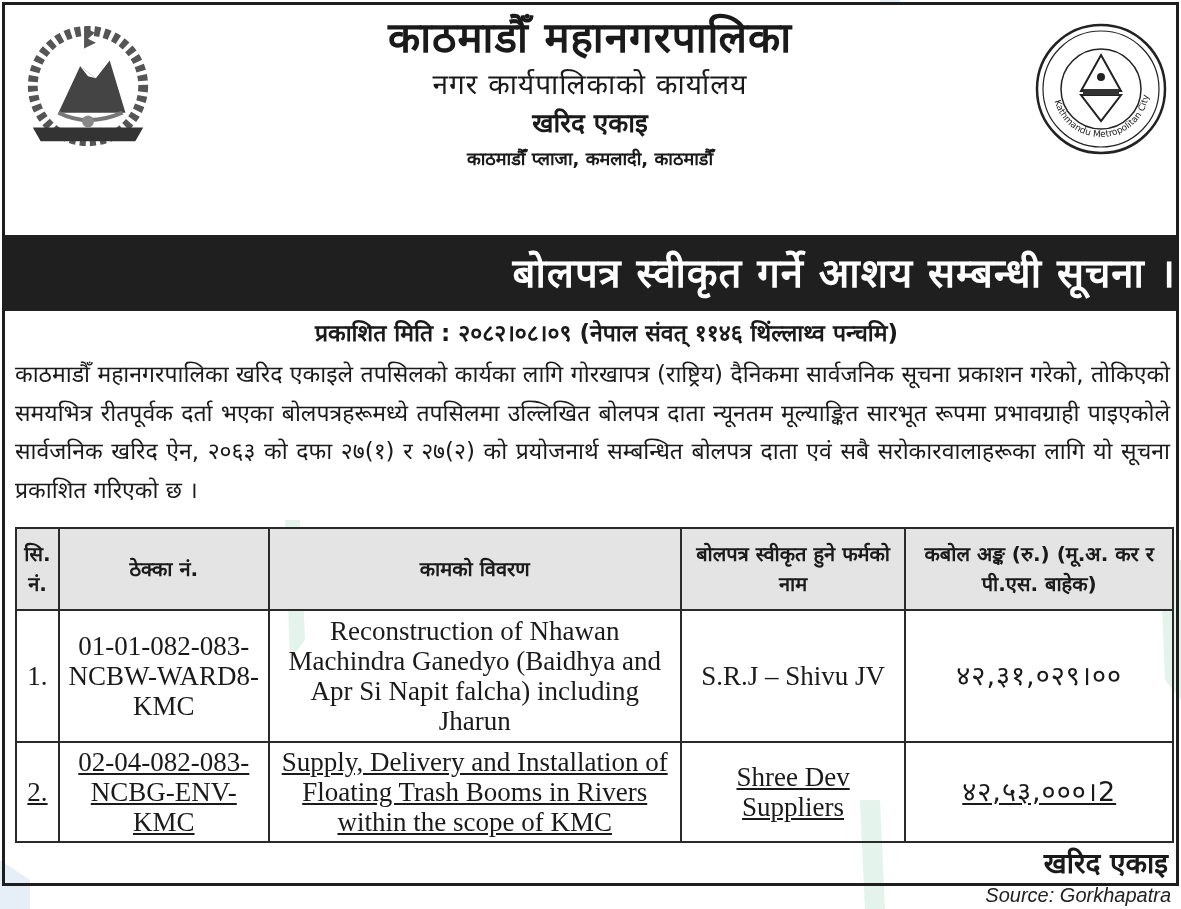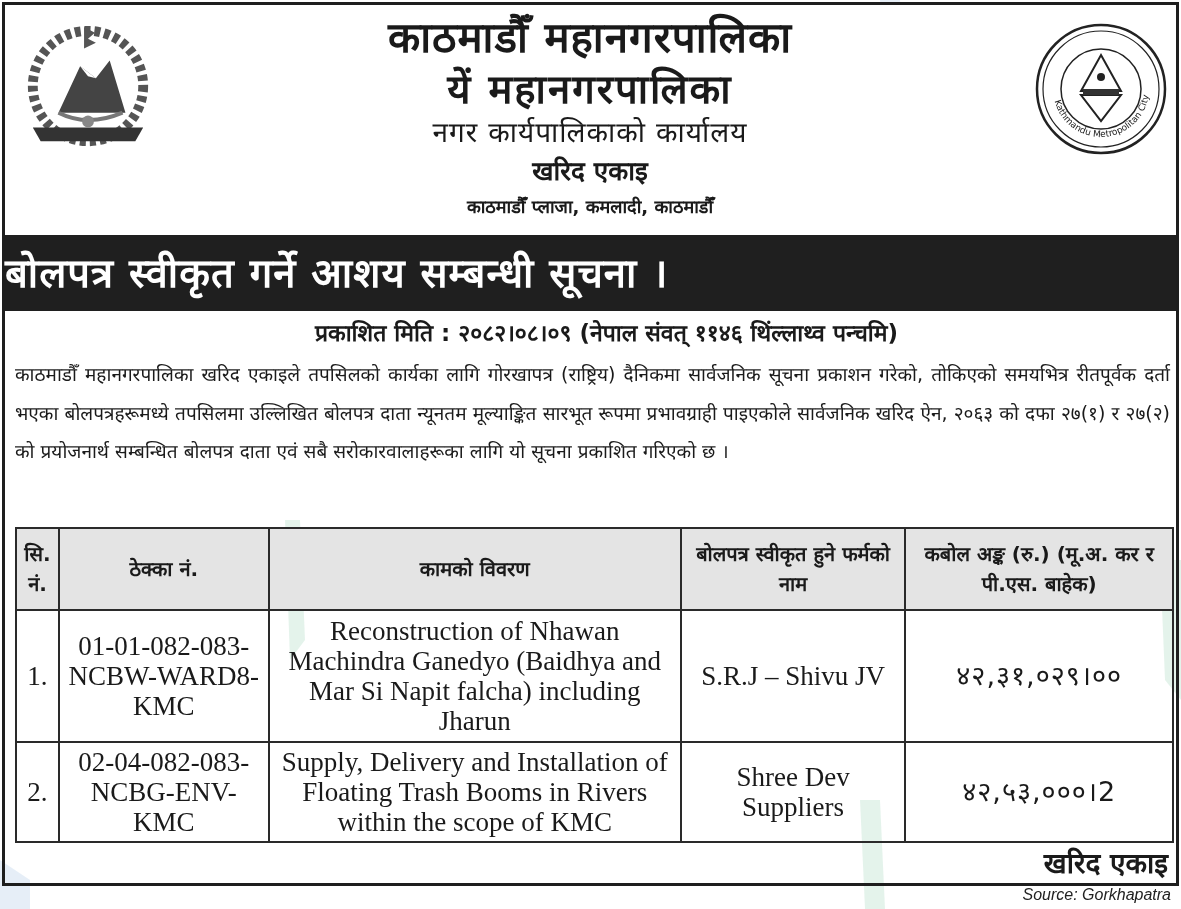--- a/index.html
+++ b/index.html
@@ -10,36 +10,36 @@
   .header { position: absolute; left: 0; top: 0; width: 1137px; height: 230px; background: #fff; }
   .logo-left { position: absolute; left: 14px; top: 14px; width: 138px; height: 138px; }
   .logo-right { position: absolute; left: 1028px; top: 16px; width: 136px; height: 136px; }
   .title-lines { position: absolute; left: 200px; top: 6px; width: 770px; text-align: center; }
   .t1 { font-size: 42px; font-weight: bold; line-height: 54px; letter-spacing: 1px; }
   .t2 { font-size: 40px; font-weight: bold; line-height: 48px; font-family: "DejaVu Serif", serif; letter-spacing: 2px; }
   .t3 { font-size: 28px; font-weight: normal; line-height: 40px; letter-spacing: 1px; }
   .t4 { font-size: 26px; font-weight: bold; line-height: 36px; }
   .t5 { font-size: 18px; font-weight: bold; line-height: 36px; }
   .banner { position: absolute; left: 0; top: 230px; width: 1171px; height: 76px; background: #1f1f1f;
-            color: #ffffff; text-align: left; font-size: 40px; font-weight: bold; line-height: 76px; letter-spacing: 1px; }
+            color: #ffffff; text-align: right; font-size: 40px; font-weight: bold; line-height: 76px; letter-spacing: 1px; }
   .date-line { position: absolute; left: 0; top: 312px; width: 1171px; text-align: center;
                font-size: 23px; font-weight: bold; line-height: 32px; padding-left: 16px; }
-  .para { position: absolute; left: 10px; top: 350px; width: 1155px; font-size: 19px; line-height: 38.5px;
+  .para { position: absolute; left: 10px; top: 350px; width: 1155px; font-size: 23px; line-height: 38.5px;
           text-align: justify; text-align-last: left; }
   table.awards { position: absolute; left: 10px; top: 522px; width: 1159px; border-collapse: collapse;
                  font-family: "Liberation Serif", serif; }
   table.awards th, table.awards td { border: 2px solid #2a2a2a; text-align: center; vertical-align: middle; padding: 0 2px; }
   table.awards th { background: #e4e4e4; font-family: "DejaVu Sans", sans-serif; font-weight: bold; font-size: 20px; line-height: 30px; height: 80px; }
   table.awards td { font-size: 27px; line-height: 30px; }
   td.amount { font-family: "DejaVu Sans", sans-serif; font-size: 22px; letter-spacing: 1px; }
   tr.r1 td { height: 130px; }
-  tr.r2 td { height: 98px; }
+  tr.r2 td { height: 98px; text-decoration: underline; }
   .signoff { position: absolute; right: 8px; top: 840px; font-size: 28px; font-weight: bold; line-height: 38px; }
   .source { position: absolute; right: 10px; top: 884px; font-family: "Liberation Sans", sans-serif; font-style: italic;
-            font-size: 16px; color: #222; line-height: 22px; }
+            font-size: 20px; color: #222; line-height: 22px; }
   .wm { position: absolute; pointer-events: none; }
 </style>
 </head>
 <body>
 
 <svg class="wm" width="1181" height="909" style="left:0;top:0;opacity:0.18">
   <polygon points="880,0 900,0 905,70 885,90" fill="#7aa7d8"></polygon>
   <polygon points="285,520 300,520 305,640 290,660" fill="#6fbf96"></polygon>
   <polygon points="1160,560 1181,560 1181,700 1165,680" fill="#6fbf96"></polygon>
   <polygon points="860,800 880,800 885,909 865,909" fill="#6fbf96"></polygon>
@@ -55,21 +55,20 @@
       <polygon points="40,95 62,48 78,60 92,42 108,95" fill="#444"></polygon>
       <polygon points="62,48 70,58 78,60" fill="#fff"></polygon>
       <path d="M40 95 Q70 110 105 95" stroke="#777" stroke-width="4" fill="none"></path>
       <polygon points="66,8 66,30 78,24 70,20 77,14" fill="#555"></polygon>
       <path d="M14 110 L126 110 L118 124 L22 124 Z" fill="#333"></path>
       <circle cx="70" cy="104" r="6" fill="#888"></circle>
     </svg>
 
     <div class="title-lines">
       <div class="t1">काठमाडौँ महानगरपालिका</div>
-      <div class="t2">यें महानगरपालिका</div>
       <div class="t3">नगर कार्यपालिकाको कार्यालय</div>
       <div class="t4">खरिद एकाइ</div>
       <div class="t5">काठमाडौँ प्लाजा, कमलादी, काठमाडौँ</div>
     </div>
 
     <svg class="logo-right" viewBox="0 0 136 136">
       <circle cx="68" cy="68" r="64" fill="none" stroke="#222" stroke-width="2.5"></circle>
       <circle cx="68" cy="68" r="58" fill="none" stroke="#222" stroke-width="1.2"></circle>
       <circle cx="68" cy="68" r="40" fill="none" stroke="#222" stroke-width="1.5"></circle>
       <polygon points="68,34 88,70 48,70" fill="none" stroke="#222" stroke-width="2"></polygon>
@@ -103,21 +102,21 @@
         <th>ठेक्का नं.</th>
         <th>कामको विवरण</th>
         <th>बोलपत्र स्वीकृत हुने फर्मको नाम</th>
         <th>कबोल अङ्क (रु.) (मू.अ. कर र पी.एस. बाहेक)</th>
       </tr>
     </thead>
     <tbody>
       <tr class="r1">
         <td>1.</td>
         <td>01-01-082-083-NCBW-WARD8-KMC</td>
-        <td>Reconstruction of Nhawan Machindra Ganedyo (Baidhya and Mar Si Napit falcha) including Jharun</td>
+        <td>Reconstruction of Nhawan Machindra Ganedyo (Baidhya and Apr Si Napit falcha) including Jharun</td>
         <td>S.R.J – Shivu JV</td>
         <td class="amount">४२,३१,०२९।००</td>
       </tr>
       <tr class="r2">
         <td>2.</td>
         <td>02-04-082-083-NCBG-ENV-KMC</td>
         <td>Supply, Delivery and Installation of Floating Trash Booms in Rivers within the scope of KMC</td>
         <td>Shree Dev Suppliers</td>
         <td class="amount">४२,५३,०००।2</td>
       </tr>

